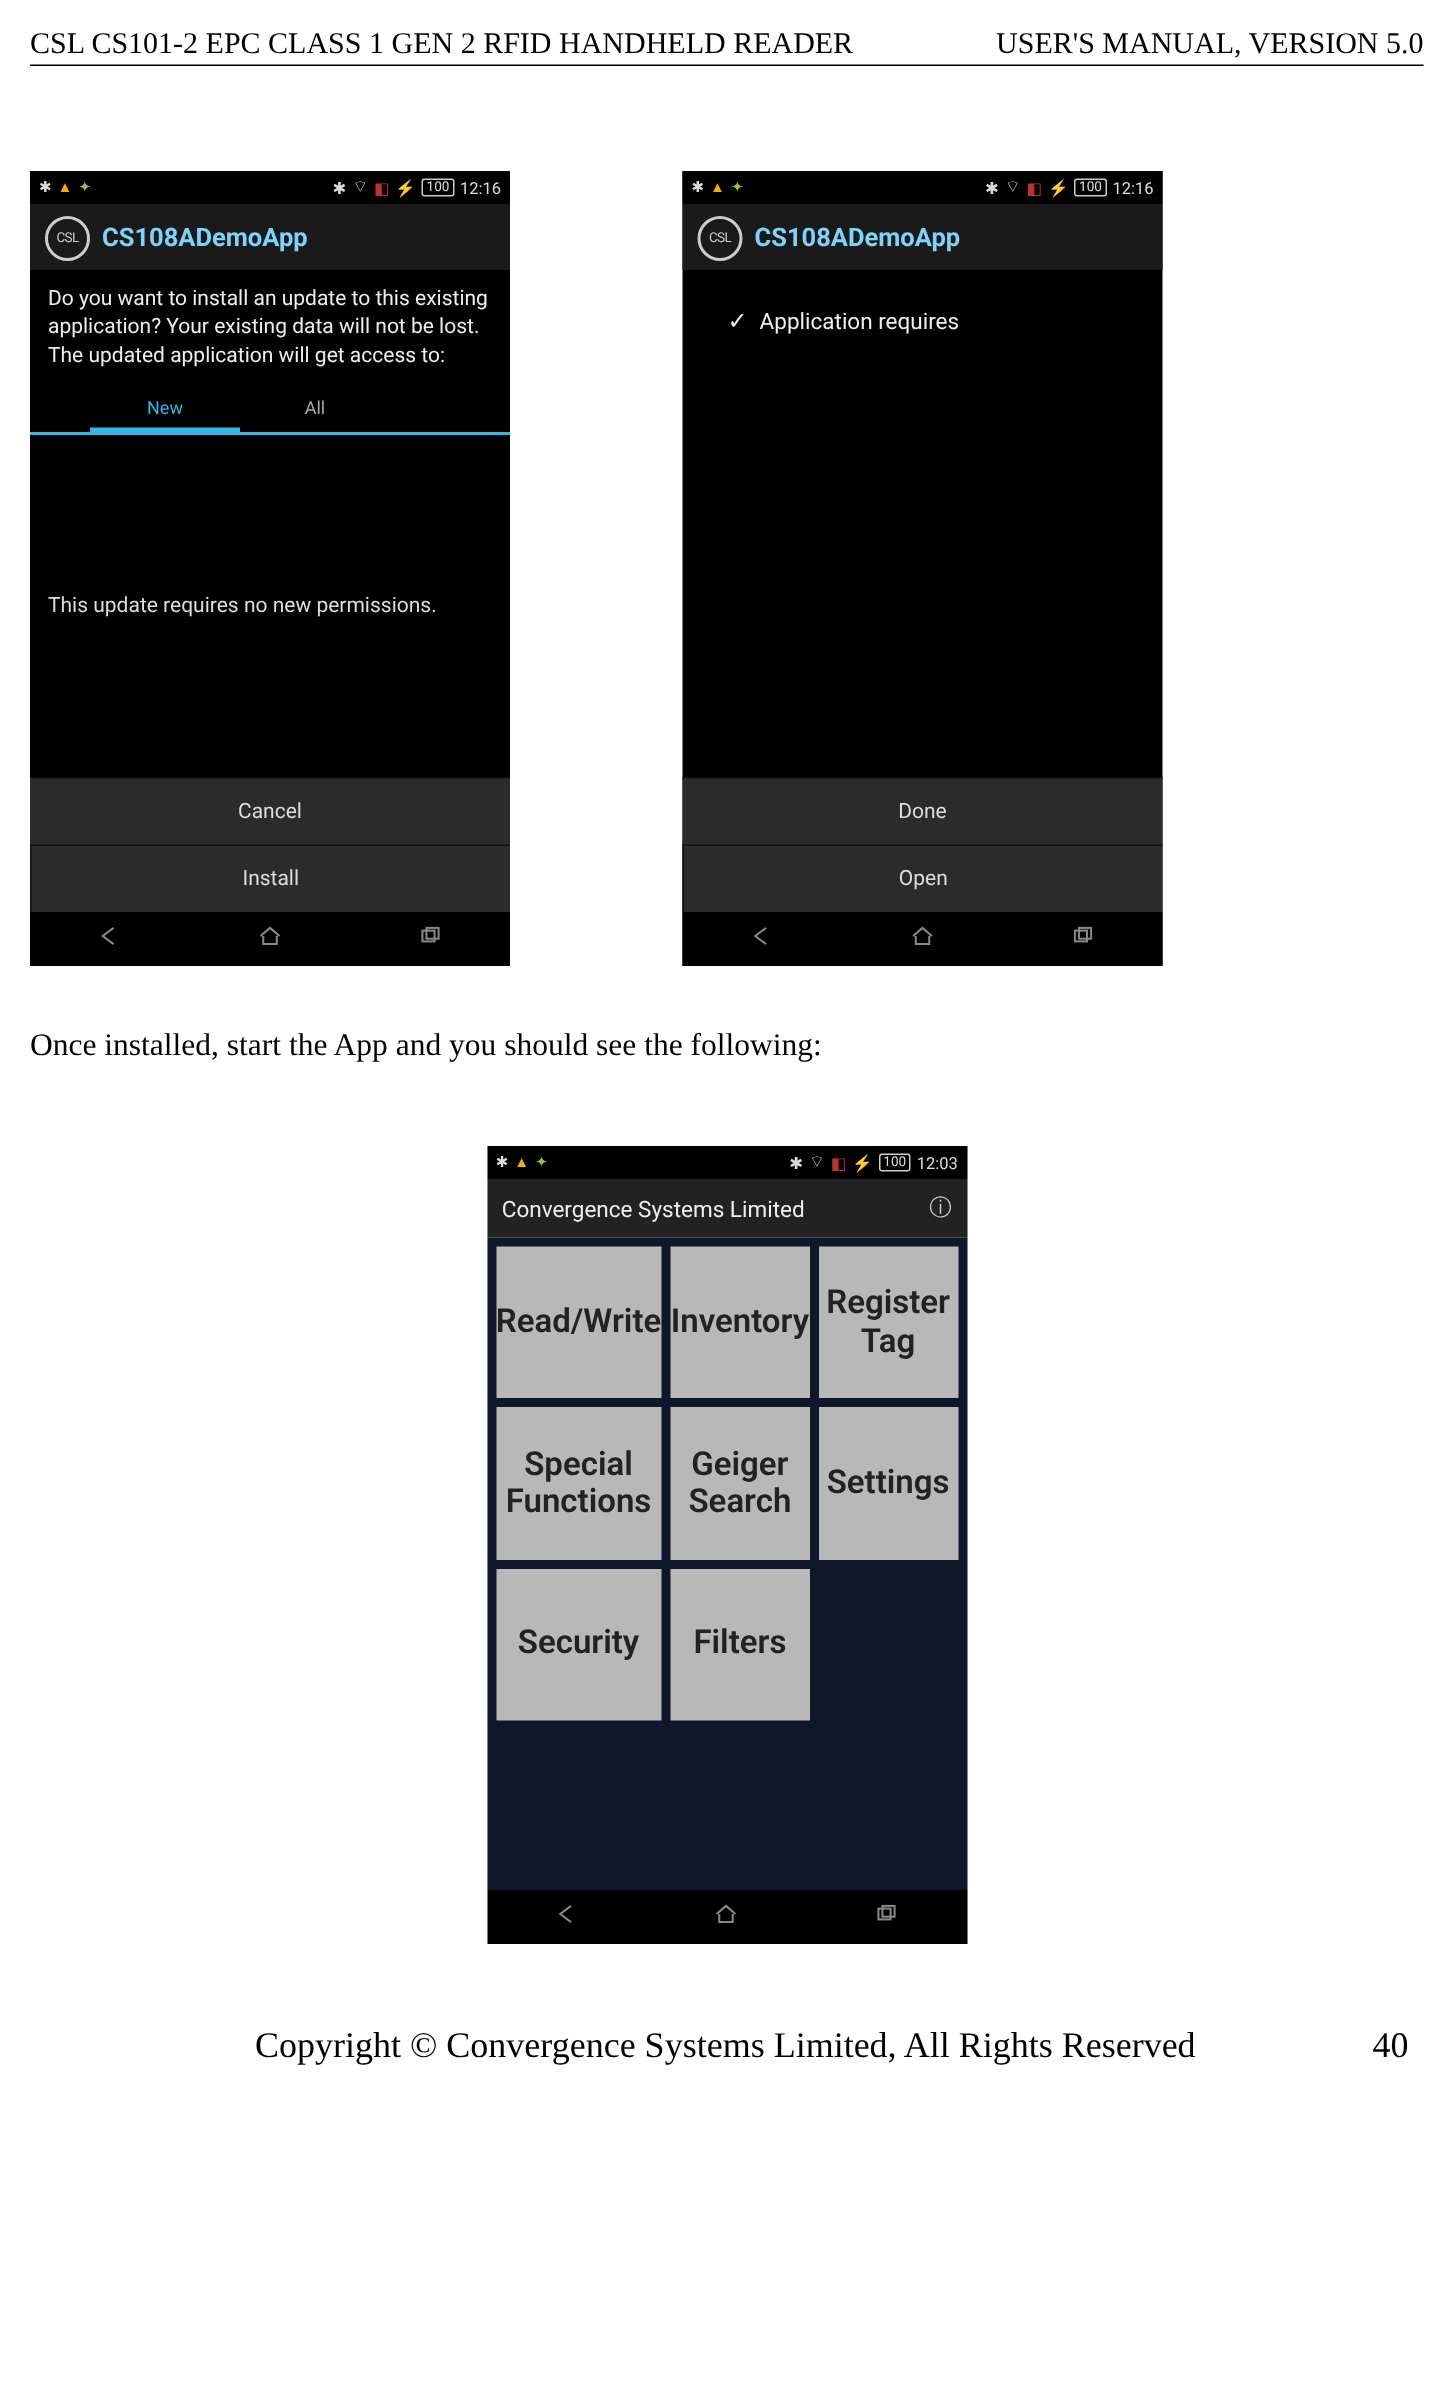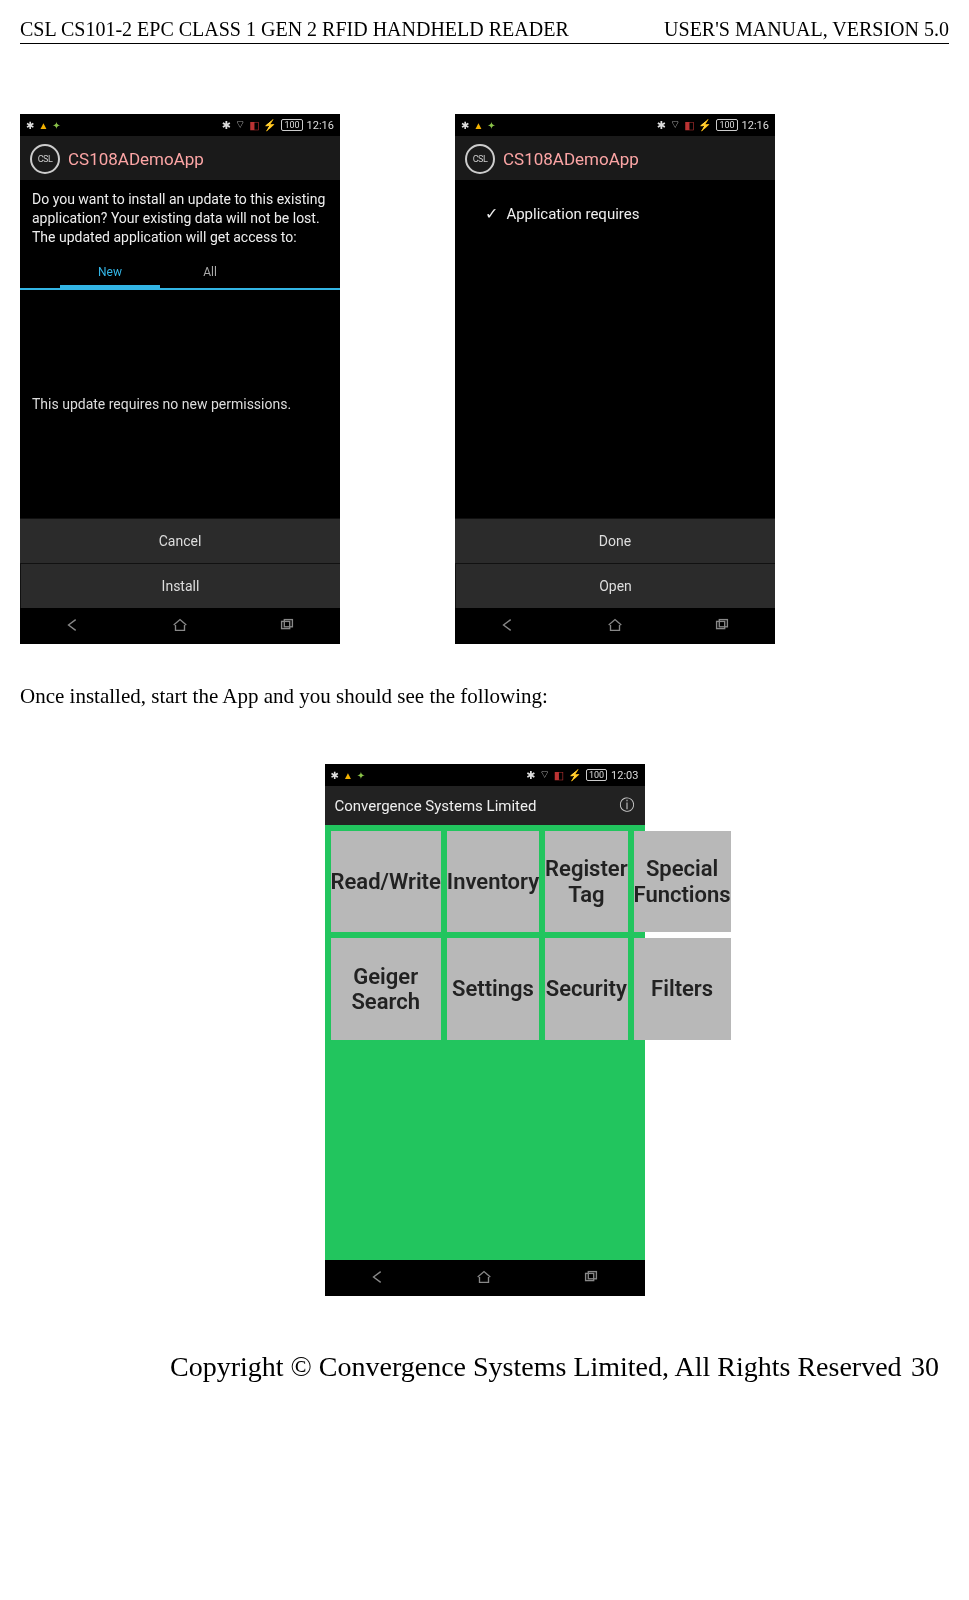--- a/index.html
+++ b/index.html
@@ -63,21 +63,21 @@
     padding: 8px 10px 6px 10px;
     background: #1a1a1a;
   }
   .app-header .csl-badge {
     width: 26px; height: 26px;
     border: 2px solid #ccc;
     border-radius: 50%;
     display: flex; align-items: center; justify-content: center;
     font-size: 9px; color: #ccc; letter-spacing: -0.5px;
   }
-  .app-header .app-title { font-size: 17px; color: #fca5a5; font-weight: 400; }
+  .app-header .app-title { font-size: 17px; color: #7dd3fc; font-weight: 700; }
   .info-text {
     padding: 10px 12px 8px 12px;
     font-size: 14px;
     line-height: 1.35;
     color: #eee;
   }
   .tabs {
     display: flex;
     margin: 4px 0 0 40px;
     width: 200px;
@@ -154,44 +154,44 @@
     display: flex;
     justify-content: space-between;
     align-items: center;
     font-size: 15px;
     gap: 33px;
   }
   .phone3 .titlebar .info { color: #ccc; font-size: 15px; }
   .grid {
     flex: 1;
     display: grid;
-    grid-template-columns: 1fr 1fr 1fr 1fr;
+    grid-template-columns: 1fr 1fr 1fr;
     grid-template-rows: repeat(4, 1fr);
     gap: 6px;
     padding: 6px;
-    background: #22c55e;
+    background: #0f172a;
   }
   .grid .cell {
     background: #b8b8b8;
     display: flex;
     align-items: center;
     justify-content: center;
     text-align: center;
     font-size: 22px;
     font-weight: 600;
     color: #222;
     line-height: 1.15;
   }
   .phone3 .navbar { background: #000; color: #888; }
 
   .footer-row {
     margin-top: 55px;
     display: flex;
     justify-content: space-between;
-    font-size: 28px;
+    font-size: 24px;
     color: #000;
     padding: 0 10px 0 150px;
     align-items: baseline;
   }
   .footer-row .copy { }
   .footer-row .pnum { }
 
   svg.navicon { width: 18px; height: 16px; fill: none; stroke: #888; stroke-width: 1.5; }
 </style>
 </head>
@@ -342,15 +342,15 @@
         <span><svg class="navicon" viewBox="0 0 20 16">
               <rect x="4" y="4" width="9" height="8"></rect>
               <rect x="7" y="2" width="9" height="8"></rect>
             </svg></span>
       </div>
     </div>
   </div>
 
   <div class="footer-row">
     <span class="copy">Copyright © Convergence Systems Limited, All Rights Reserved</span>
-    <span class="pnum">30</span>
+    <span class="pnum">40</span>
   </div>
 </div>
 
 </body></html>

